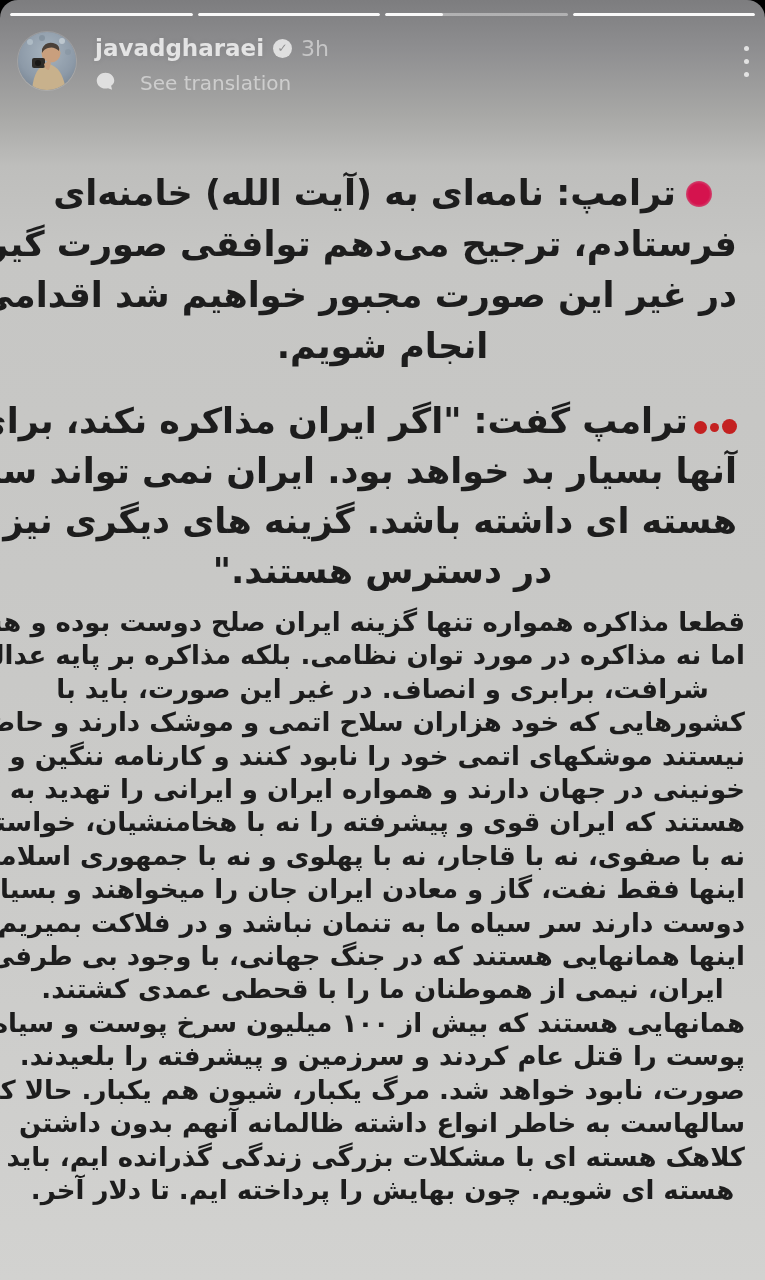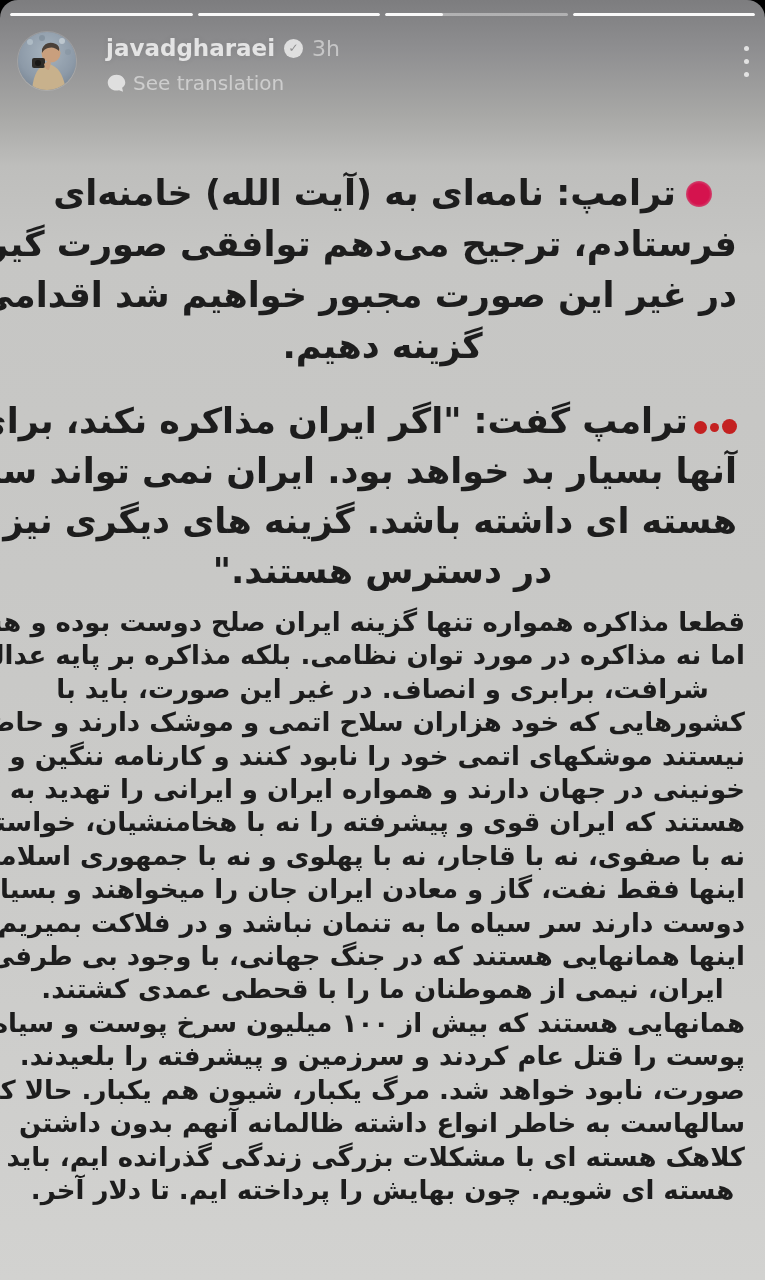--- a/index.html
+++ b/index.html
@@ -12,29 +12,29 @@
   
   .progress-row{position:absolute;top:13px;left:10px;right:10px;display:flex;gap:5px;}
   .seg{flex:1;height:3px;border-radius:2px;background:rgba(255,255,255,0.38);overflow:hidden;}
   .seg .fill{height:100%;border-radius:2px;background:rgba(255,255,255,0.92);}
 
   
   .header{position:absolute;top:32px;left:18px;right:12px;display:flex;align-items:flex-start;}
   .avatar{width:58px;height:58px;border-radius:50%;overflow:hidden;flex:0 0 auto;
           box-shadow:0 0 0 1px rgba(255,255,255,0.15);}
   .avatar svg{display:block;}
-  .header-text{margin-left:30px;padding-top:3px;min-width:0;}
+  .header-text{margin-left:19px;padding-top:3px;min-width:0;}
   .row1{display:flex;align-items:center;gap:9px;}
   .username{font-size:23px;font-weight:bold;color:rgba(240,240,240,0.88);
             text-shadow:0 0 6px rgba(0,0,0,0.08);}
   .badge{width:19px;height:19px;border-radius:50%;background:rgba(240,240,240,0.82);
          display:flex;align-items:center;justify-content:center;
          font-size:12px;color:#8d8d8f;font-weight:bold;}
   .timestamp{font-size:22px;color:rgba(235,235,235,0.6);}
-  .row2{display:flex;align-items:center;gap:6px;margin-top:10px;}
+  .row2{display:flex;align-items:flex-start;gap:24px;margin-top:10px;}
   .bubble-icon{width:21px;height:21px;}
   .see-translation{font-size:20px;color:rgba(238,238,238,0.6);}
   .kebab{margin-left:auto;padding:6px 4px;display:flex;flex-direction:column;
          align-items:center;gap:8px;margin-top:8px;}
   .kebab i{width:5px;height:5px;border-radius:50%;background:rgba(240,240,240,0.85);display:block;}
 
   
   .para{position:absolute;left:28px;right:28px;direction:rtl;text-align:center;
         color:#1d1d1d;font-weight:bold;margin-top:28px;}
   .para .line{white-space:nowrap;}
@@ -112,21 +112,21 @@
       <i></i>
       <i></i>
       <i></i>
     </div>
   </div>
 
   <div class="para para1">
     <div class="line"><span class="dot-lg"></span><span>ترامپ: نامه‌ای به (آیت الله) خامنه‌ای</span></div>
     <div class="line">فرستادم، ترجیح می‌دهم توافقی صورت گیرد ،</div>
     <div class="line">در غیر این صورت مجبور خواهیم شد اقدامی</div>
-    <div class="line">گزینه دهیم.</div>
+    <div class="line">انجام شویم.</div>
   </div>
 
   <div class="para para2">
     <div class="line"><span class="dot-sm d1"></span><span class="dot-sm d2"></span><span class="dot-sm d3"></span><span>ترامپ گفت: "اگر ایران مذاکره نکند، برای</span></div>
     <div class="line">آنها بسیار بد خواهد بود. ایران نمی تواند سلاح</div>
     <div class="line">هسته ای داشته باشد. گزینه های دیگری نیز</div>
     <div class="line">در دسترس هستند."</div>
   </div>
 
   <div class="para para3">

